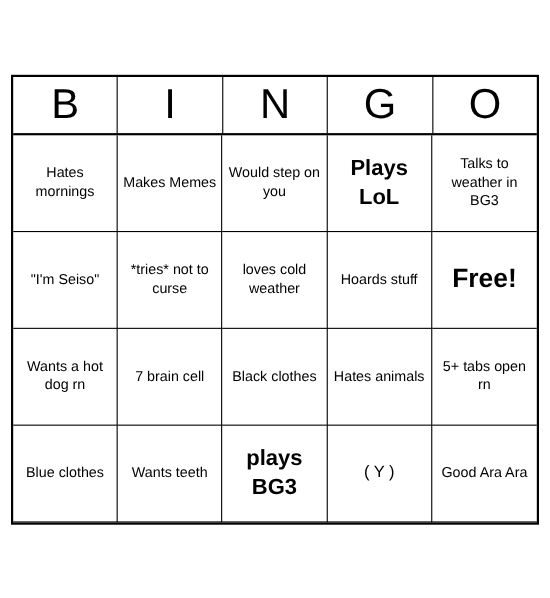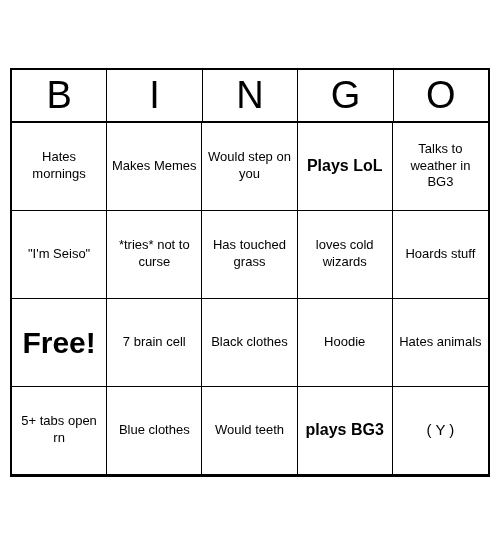--- a/index.html
+++ b/index.html
@@ -49,25 +49,25 @@
       line-height: 1.3;
     }
     .bingo-cell:nth-child(5n) {
       border-right: none;
     }
     .bingo-cell:nth-child(n+21) {
       border-bottom: none;
       margin-left: 26px;
     }
     .bingo-cell.free {
-      font-size: 30px;
+      font-size: 24px;
       font-weight: bold;
     }
     .bingo-cell.large-text {
-      font-size: 16px;
+      font-size: 20px;
       font-weight: bold;
     }
     .bingo-cell.medium-text {
       font-size: 15px;
     }
   </style>
 </head>
 <body>
 
 <div class="bingo-card">
@@ -79,27 +79,27 @@
       <div class="bingo-letter">O</div>
     </div>
   <div class="bingo-grid">
   <div class="bingo-cell">Hates mornings</div>
       <div class="bingo-cell">Makes Memes</div>
       <div class="bingo-cell">Would step on you</div>
       <div class="bingo-cell large-text">Plays LoL</div>
       <div class="bingo-cell">Talks to weather in BG3</div>
       <div class="bingo-cell">"I'm Seiso"</div>
       <div class="bingo-cell">*tries* not to curse</div>
-      <div class="bingo-cell">Has touched grass</div>
-      <div class="bingo-cell">loves cold wizards</div>
+      <div class="bingo-cell">loves cold weather</div>
       <div class="bingo-cell">Hoards stuff</div>
       <div class="bingo-cell free">Free!</div>
+      <div class="bingo-cell">Wants a hot dog rn</div>
       <div class="bingo-cell">7 brain cell</div>
       <div class="bingo-cell">Black clothes</div>
-      <div class="bingo-cell">Hoodie</div>
       <div class="bingo-cell">Hates animals</div>
       <div class="bingo-cell">5+ tabs open rn</div>
       <div class="bingo-cell">Blue clothes</div>
-      <div class="bingo-cell">Would teeth</div>
+      <div class="bingo-cell">Wants teeth</div>
       <div class="bingo-cell large-text">plays BG3</div>
       <div class="bingo-cell medium-text">( Y )</div>
+      <div class="bingo-cell">Good Ara Ara</div>
     </div>
 </div>
 
 </body></html>

